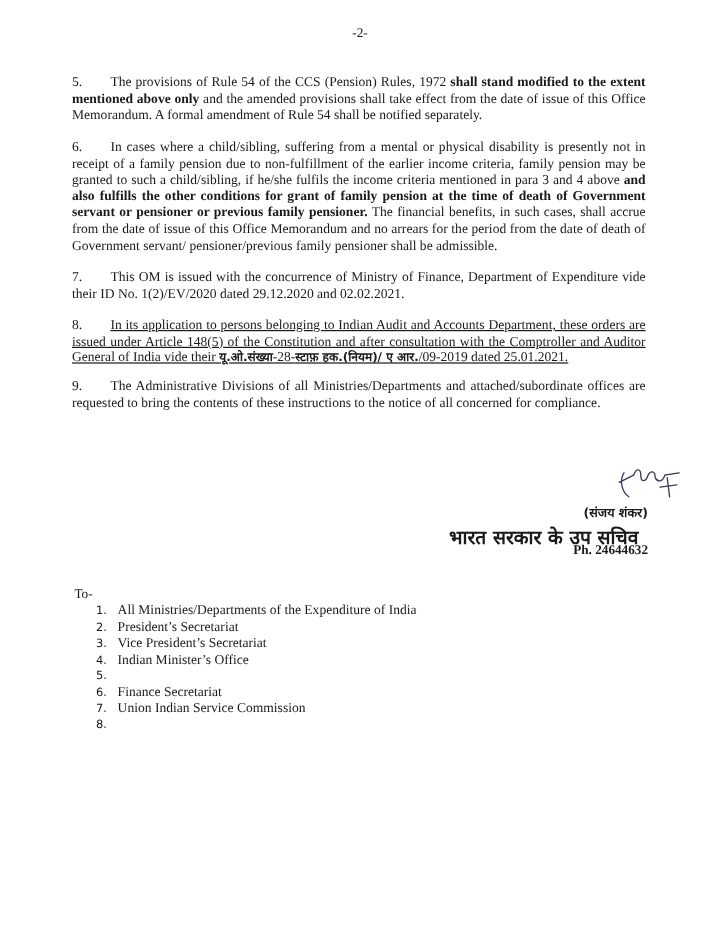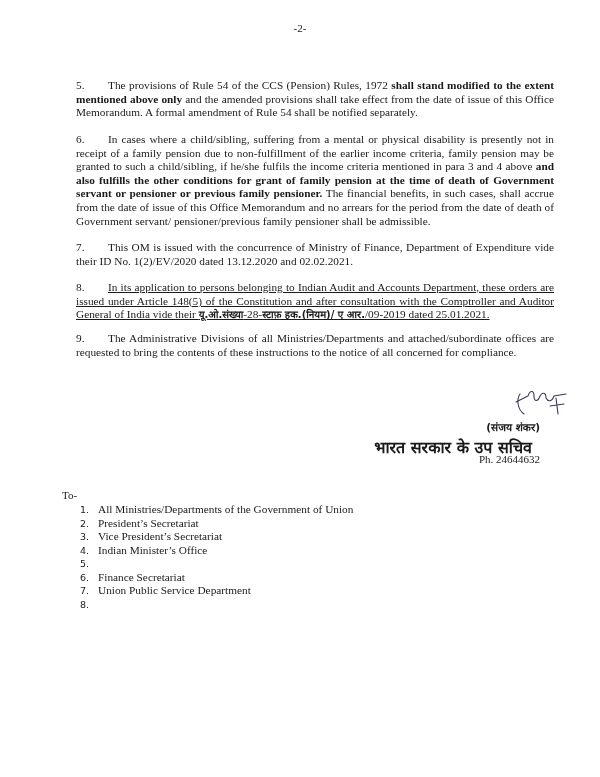--- a/index.html
+++ b/index.html
@@ -1,35 +1,35 @@
 <!DOCTYPE html>
 <html><head>
   <meta charset="utf-8">
   <style>
     html, body { margin: 0; padding: 0; background: #ffffff; }
     body { width: 600px; height: 777px; position: relative; overflow: hidden;
            font-family: "Liberation Serif", "DejaVu Serif", serif; color: #1a1a1a; }
     .page-num { position: absolute; top: 22px; left: 0; width: 600px; text-align: center; font-size: 11px; }
     .para { position: absolute; left: 60px; width: 478px; font-size: 11.3px; line-height: 13.6px;
-            text-align: justify; margin: 16px; }
+            text-align: justify; margin: 0; }
     .para .num { display: inline-block; width: 32px; }
     .para b { font-weight: bold; }
     #p5 { top: 63px; }
     #p6 { top: 117px; }
     #p7 { top: 225px; }
     #p8 { top: 265px; text-decoration: underline; }
     #p9 { top: 316px; }
     .hindi { font-family: "DejaVu Sans", sans-serif; font-weight: bold; font-size: 10px; }
     .sign-block { position: absolute; left: 400px; top: 380px; width: 160px; text-align: right; }
     .signature { position: absolute; left: 110px; top: 0; width: 60px; height: 40px; }
     .sig-name { position: absolute; right: 20px; top: 40px; font-family: "DejaVu Sans", sans-serif;
                 font-weight: bold; font-size: 10.5px; white-space: nowrap; }
     .sig-title { position: absolute; right: 28px; top: 56px; font-family: "DejaVu Sans", sans-serif;
                  font-weight: bold; font-size: 16px; white-space: nowrap; }
-    .sig-phone { position: absolute; right: 20px; top: 73px; font-weight: normal; font-size: 11px; white-space: nowrap; }
+    .sig-phone { position: absolute; right: 20px; top: 73px; font-weight: bold; font-size: 11px; white-space: nowrap; }
     .to-label { position: absolute; left: 62px; top: 489px; font-size: 11px; }
     .recipients { position: absolute; left: 80px; top: 503px; margin: 0; padding: 0; list-style: none;
                   font-size: 11.3px; line-height: 13.5px; }
     .recipients li { display: flex; }
     .recipients .rnum { display: inline-block; width: 18px; font-family: "DejaVu Sans", sans-serif;
                         font-size: 9.5px; text-align: left; }
   </style>
 </head>
 <body>
 
@@ -37,21 +37,21 @@
 
 <p class="para" id="p5">
   <span class="num">5.</span><span>The provisions of Rule 54 of the CCS (Pension) Rules, 1972 </span><b>shall stand modified to the extent mentioned above only</b><span> and the amended provisions shall take effect from the date of issue of this Office Memorandum. A formal amendment of Rule 54 shall be notified separately.</span>
 </p>
 
 <p class="para" id="p6">
   <span class="num">6.</span><span>In cases where a child/sibling, suffering from a mental or physical disability is presently not in receipt of a family pension due to non-fulfillment of the earlier income criteria, family pension may be granted to such a child/sibling, if he/she fulfils the income criteria mentioned in para 3 and 4 above </span><b>and also fulfills the other conditions for grant of family pension at the time of death of Government servant or pensioner or previous family pensioner.</b><span> The financial benefits, in such cases, shall accrue from the date of issue of this Office Memorandum and no arrears for the period from the date of death of Government servant/ pensioner/previous family pensioner shall be admissible.</span>
 </p>
 
 <p class="para" id="p7">
-  <span class="num">7.</span><span>This OM is issued with the concurrence of Ministry of Finance, Department of Expenditure vide their ID No. 1(2)/EV/2020 dated 13.12.2020 and 02.02.2021.</span>
+  <span class="num">7.</span><span>This OM is issued with the concurrence of Ministry of Finance, Department of Expenditure vide their ID No. 1(2)/EV/2020 dated 29.12.2020 and 02.02.2021.</span>
 </p>
 
 <p class="para" id="p8">
   <span class="num">8.</span><span>In its application to persons belonging to Indian Audit and Accounts Department, these orders are issued under Article 148(5) of the Constitution and after consultation with the Comptroller and Auditor General of India vide their </span><span class="hindi">यू.ओ.संख्या</span><span>-28-</span><span class="hindi">स्टाफ़ हक.(नियम)/ ए आर.</span><span>/09-2019 dated 25.01.2021.</span>
 </p>
 
 <p class="para" id="p9">
   <span class="num">9.</span><span>The Administrative Divisions of all Ministries/Departments and attached/subordinate offices are requested to bring the contents of these instructions to the notice of all concerned for compliance.</span>
 </p>
 
@@ -61,21 +61,21 @@
   </svg>
   <div class="sig-name">(संजय शंकर)</div>
   <div class="sig-title">भारत सरकार के उप सचिव</div>
   <div class="sig-phone">Ph. 24644632</div>
 </div>
 
 <div class="to-label">To-</div>
 <ul class="recipients">
   <li>
       <span class="rnum">1.</span>
-      <span>All Ministries/Departments of the Government of Union</span>
+      <span>All Ministries/Departments of the Expenditure of India</span>
     </li>
   <li>
       <span class="rnum">2.</span>
       <span>President’s Secretariat</span>
     </li>
   <li>
       <span class="rnum">3.</span>
       <span>Vice President’s Secretariat</span>
     </li>
   <li>
@@ -84,18 +84,18 @@
     </li>
   <li>
       <span class="rnum">5.</span>
     </li>
   <li>
       <span class="rnum">6.</span>
       <span>Finance Secretariat</span>
     </li>
   <li>
       <span class="rnum">7.</span>
-      <span>Union Public Service Department</span>
+      <span>Union Indian Service Commission</span>
     </li>
   <li>
       <span class="rnum">8.</span>
     </li>
 </ul>
 
 </body></html>

